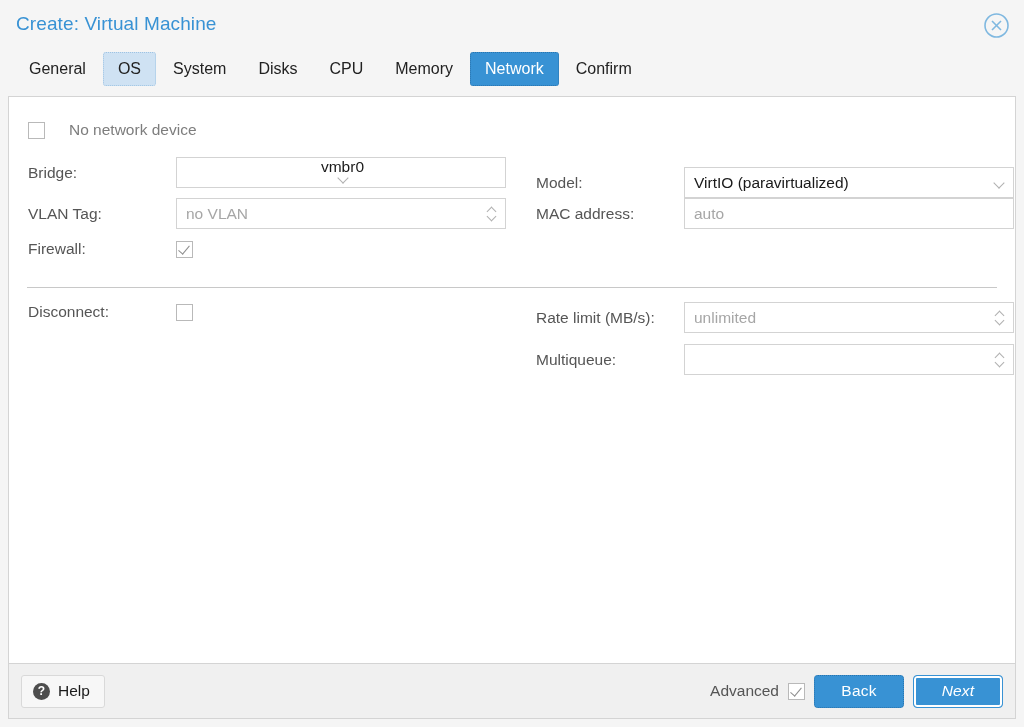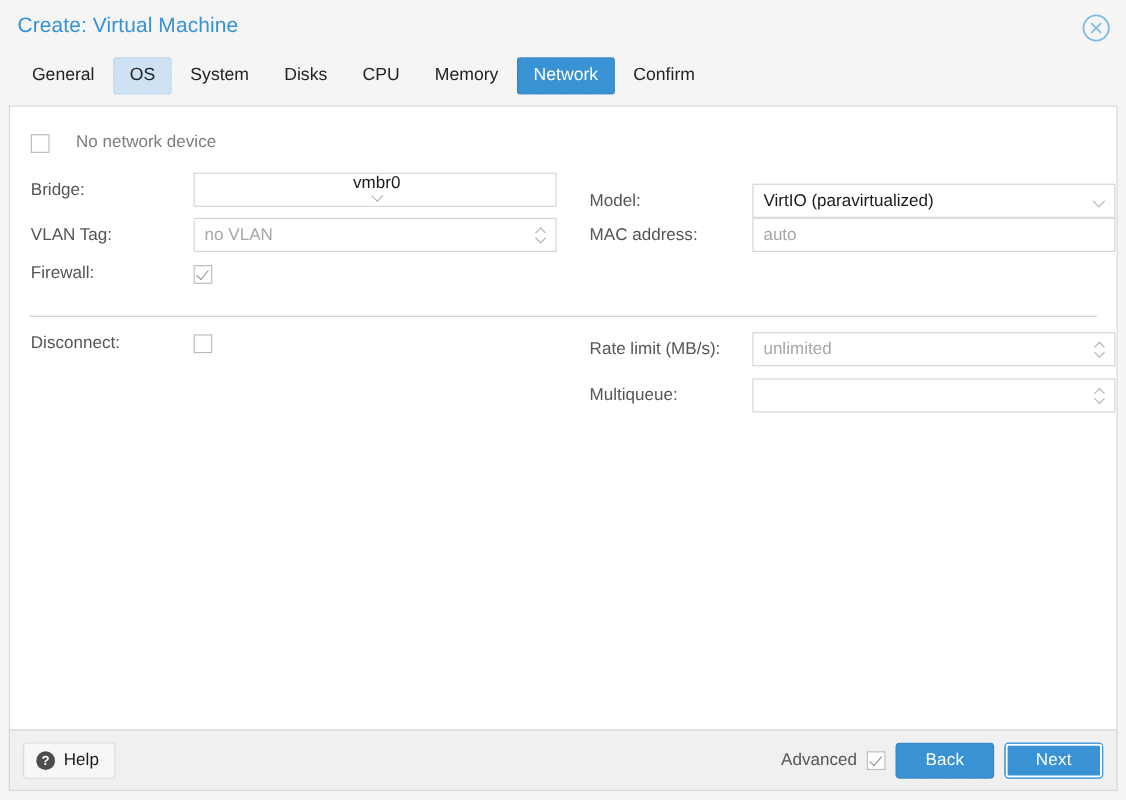--- a/index.html
+++ b/index.html
@@ -184,20 +184,21 @@
     border:1px solid #3892d4;
     border-radius:4px;
     display:flex;align-items:center;justify-content:center;
     cursor:pointer;
     letter-spacing:.2px;
   }
   .btn.dotted{border:1px dotted #2a74ad;}
   .btn.focus{
     border:1px solid #3892d4;
     box-shadow:inset 0 0 0 2px #ffffff;
+    font-style:italic;
   }
 </style>
 </head>
 <body>
 
 <div class="dialog">
 
   <div class="titlebar">
     <div class="title">Create: Virtual Machine</div>
     <div class="close-btn">

